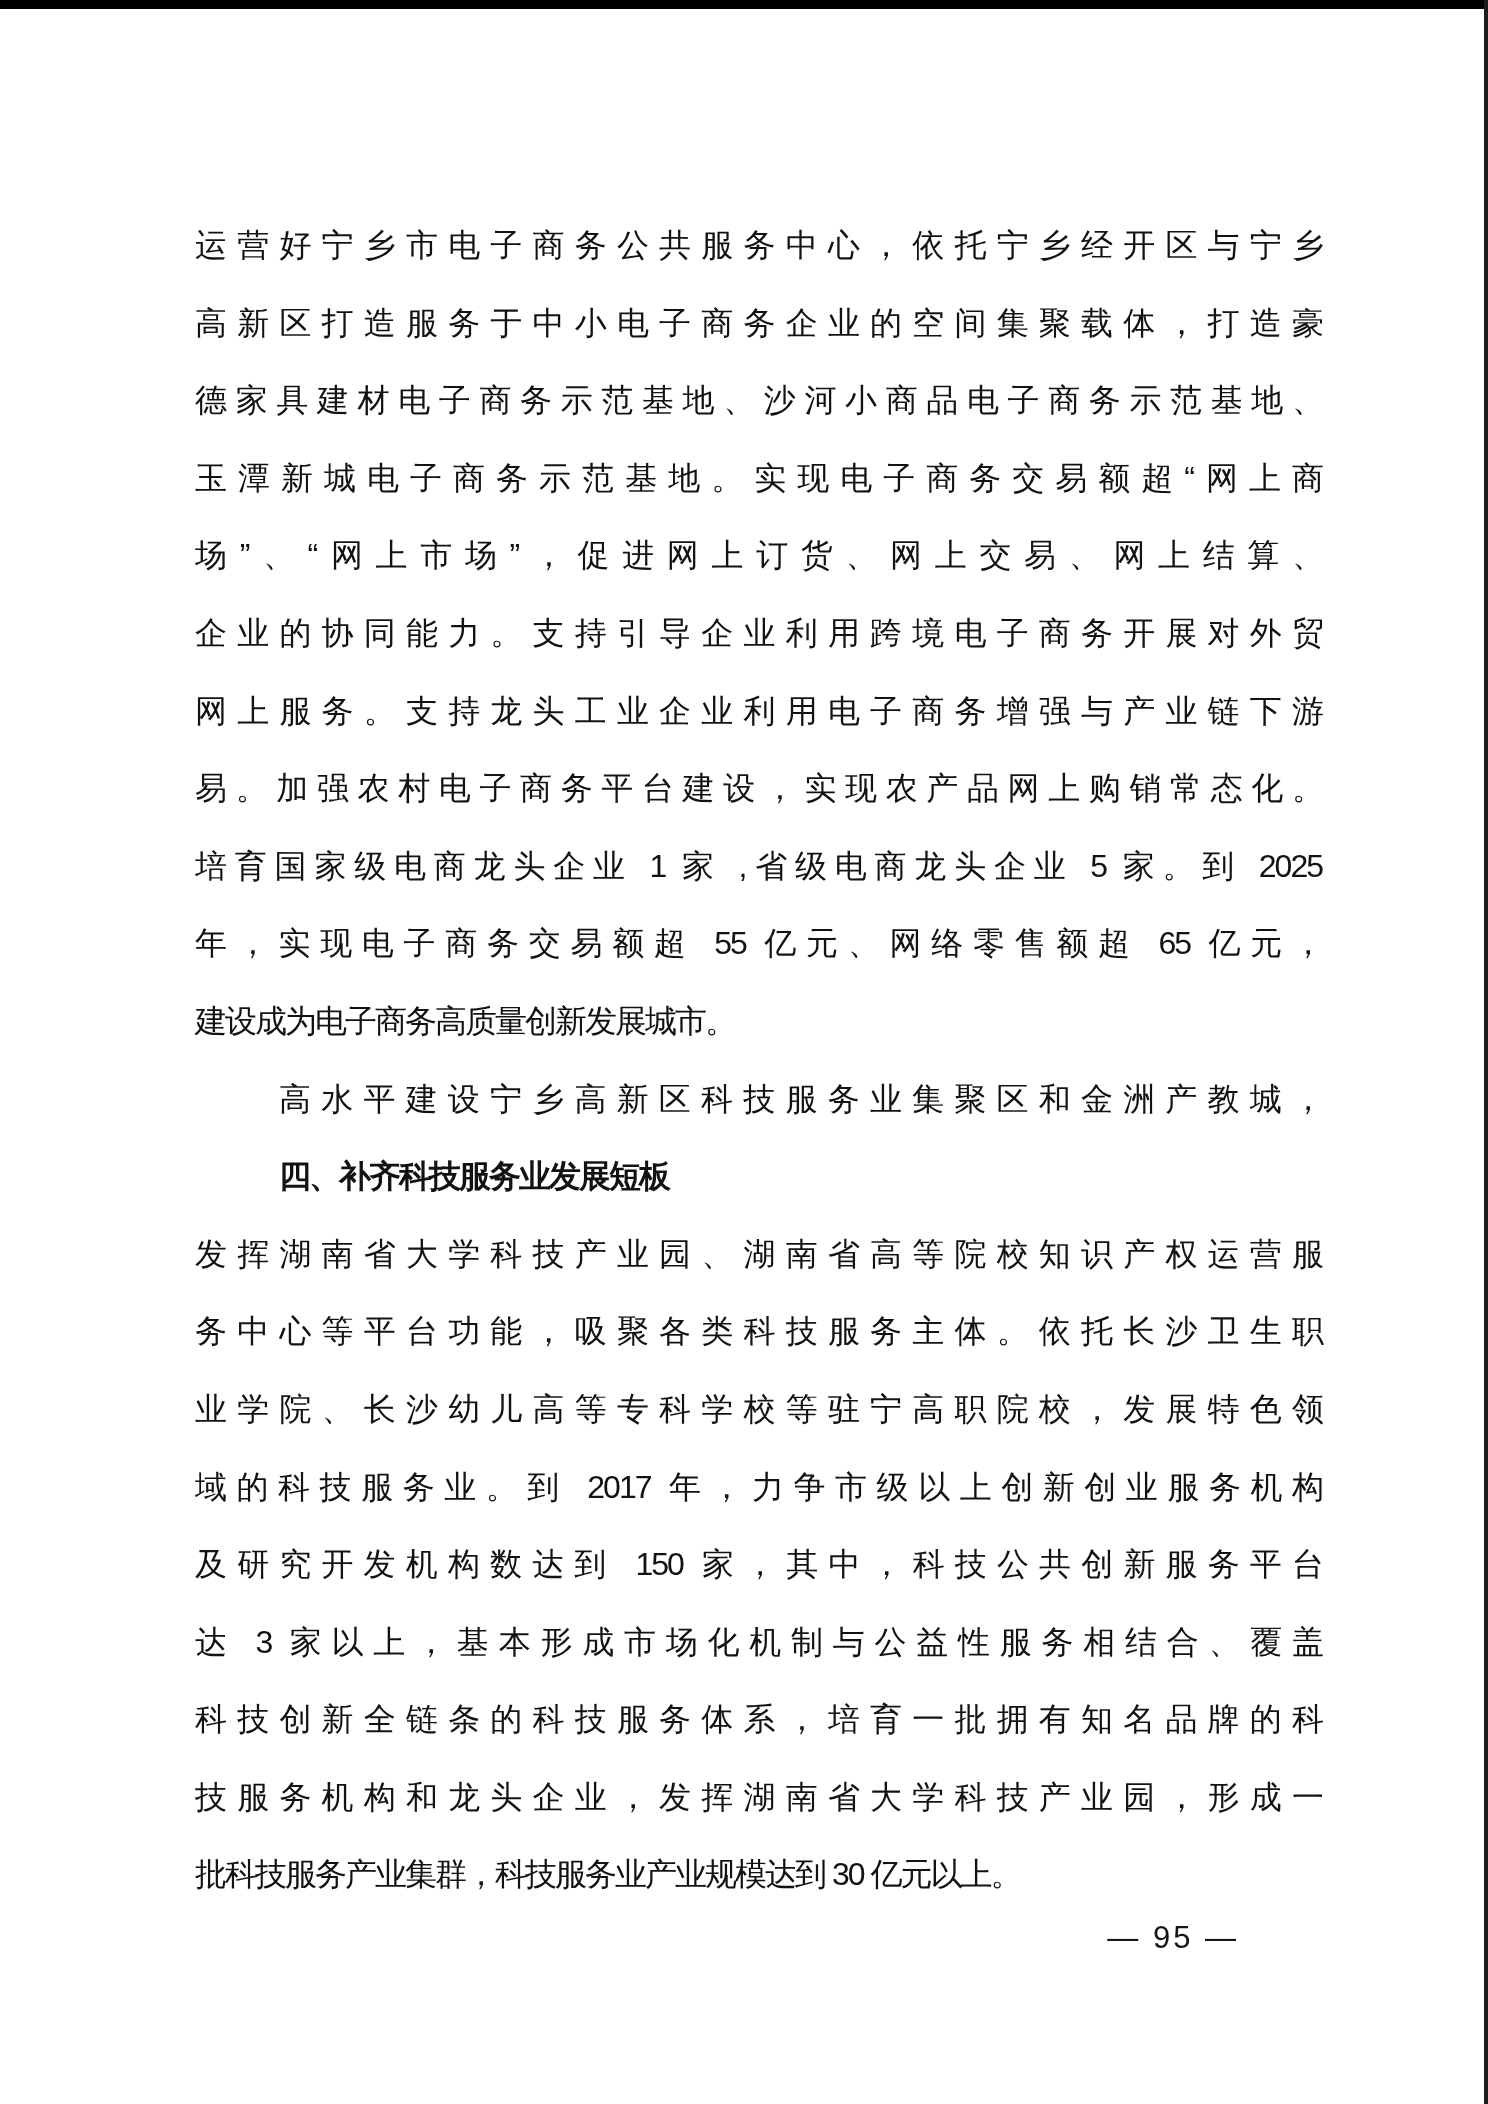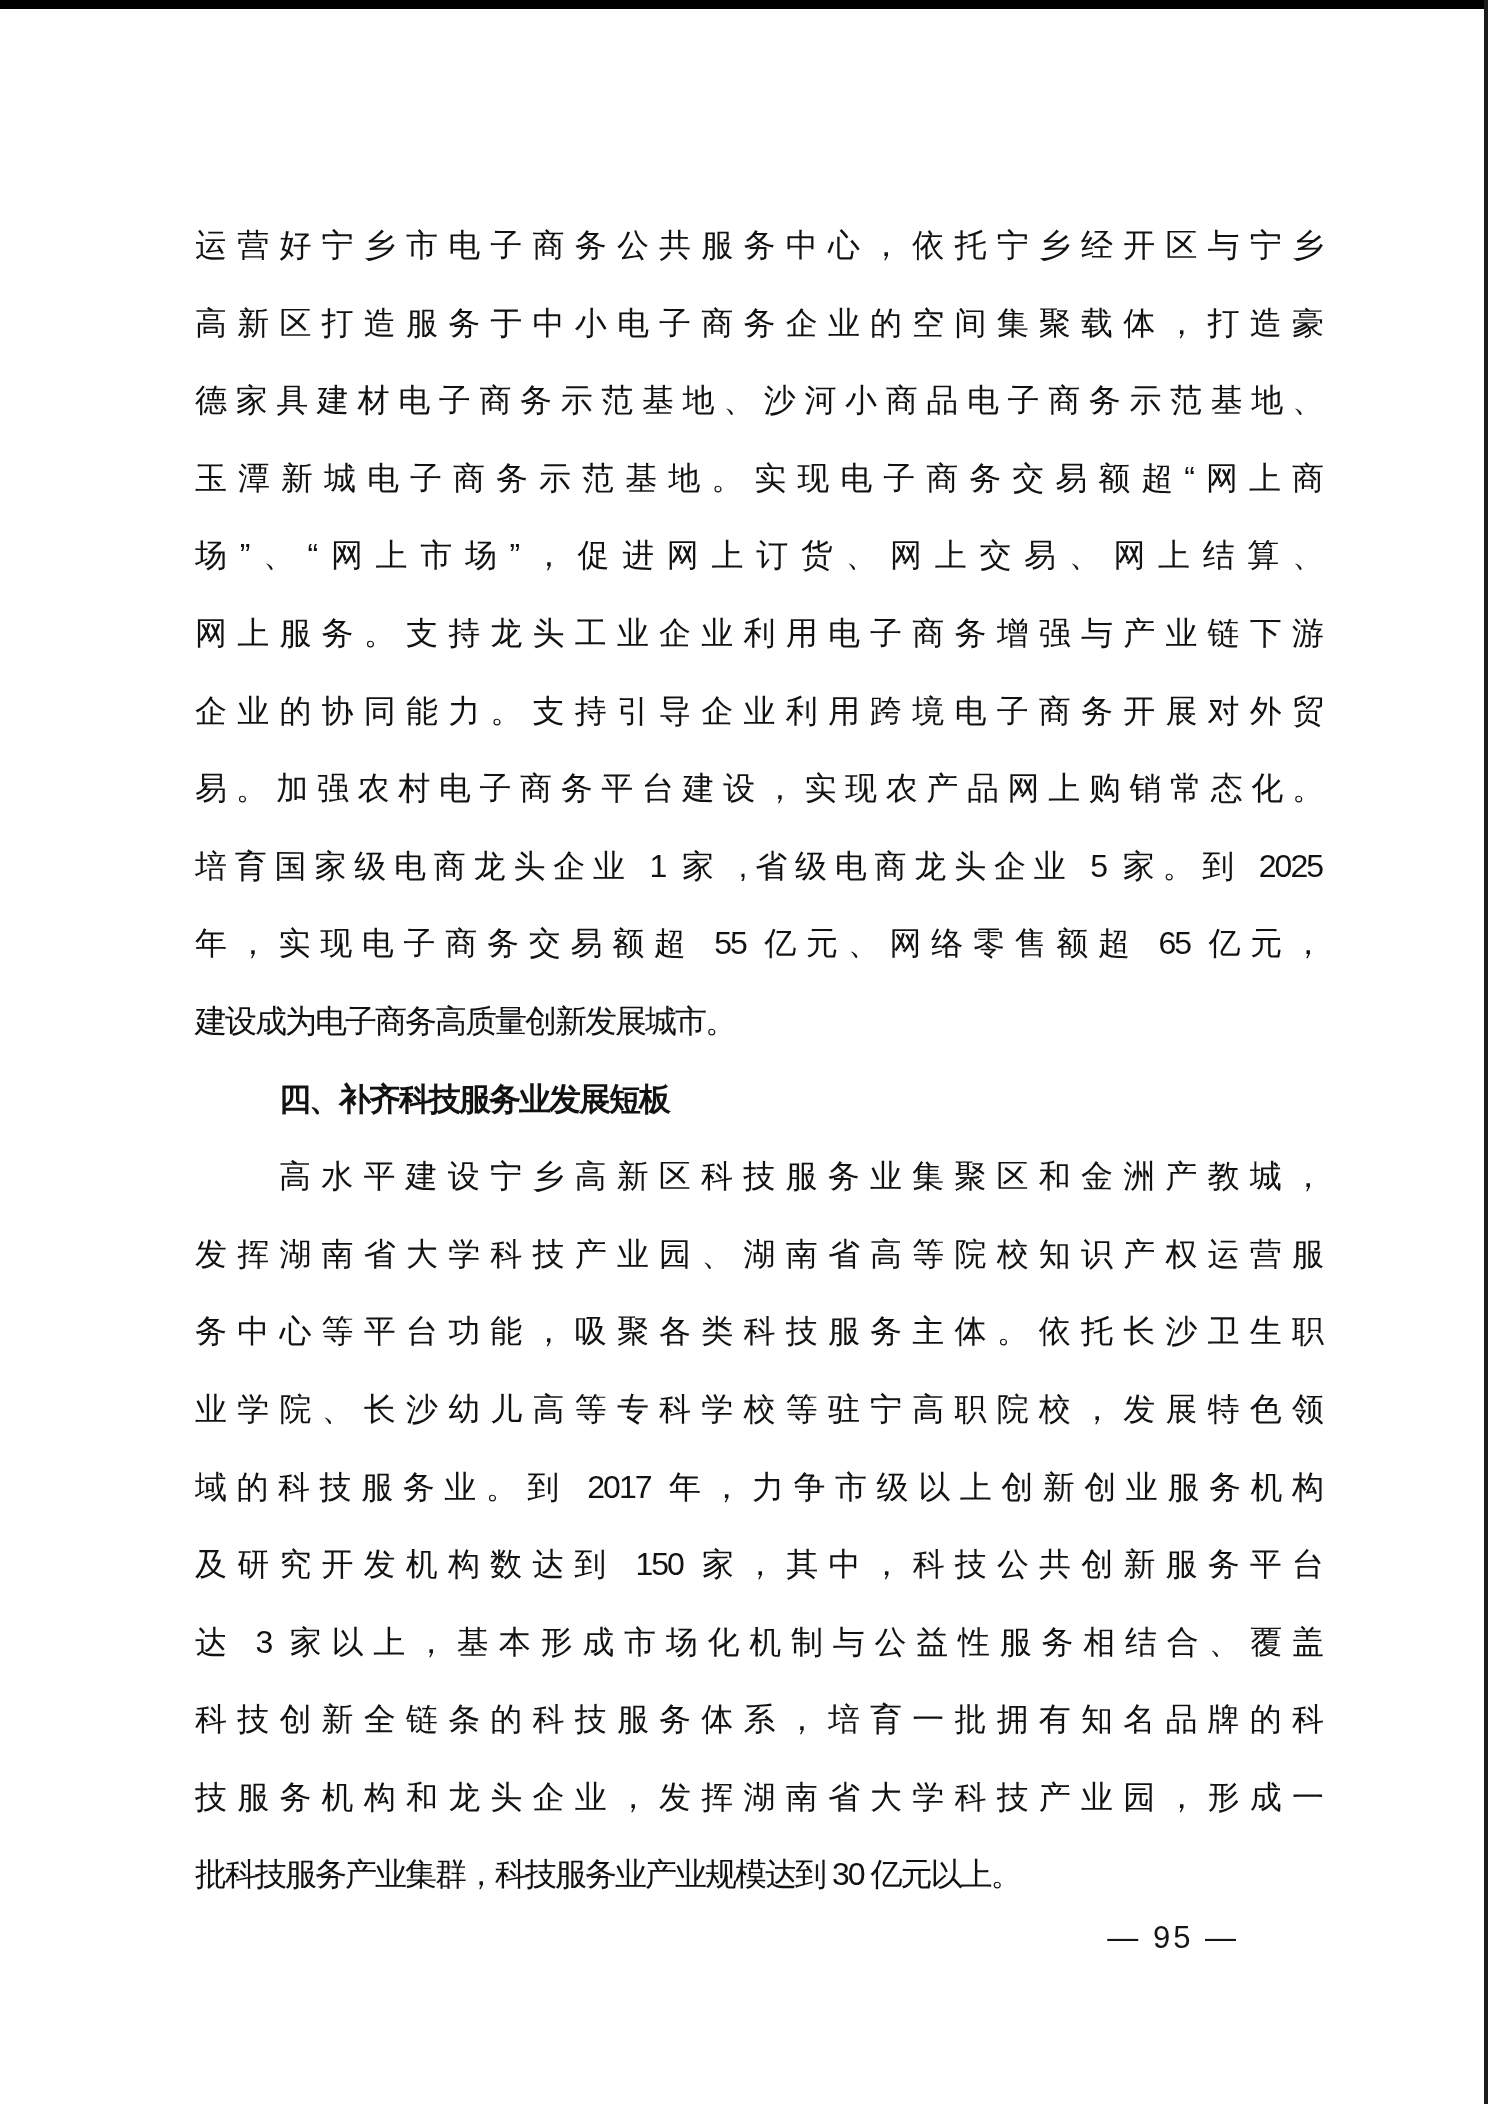--- a/index.html
+++ b/index.html
@@ -69,30 +69,30 @@
 
 <div class="scan-edge-top"></div>
 <div class="scan-edge-right"></div>
 
 <div class="textblock">
   <div class="line just">运营好宁乡市电子商务公共服务中心，依托宁乡经开区与宁乡</div>
   <div class="line just">高新区打造服务于中小电子商务企业的空间集聚载体，打造豪</div>
   <div class="line just">德家具建材电子商务示范基地、沙河小商品电子商务示范基地、</div>
   <div class="line just">玉潭新城电子商务示范基地。实现电子商务交易额超“网上商</div>
   <div class="line just">场”、“网上市场”，促进网上订货、网上交易、网上结算、</div>
+  <div class="line just">企业的协同能力。支持引导企业利用跨境电子商务开展对外贸</div>
   <div class="line just">网上服务。支持龙头工业企业利用电子商务增强与产业链下游</div>
-  <div class="line just">企业的协同能力。支持引导企业利用跨境电子商务开展对外贸</div>
   <div class="line just">易。加强农村电子商务平台建设，实现农产品网上购销常态化。</div>
   <div class="line just">培育国家级电商龙头企业 1 家 ,省级电商龙头企业 5 家。到 2025</div>
   <div class="line just">年，实现电子商务交易额超 55 亿元、网络零售额超 65 亿元，</div>
   <div class="line">建设成为电子商务高质量创新发展城市。</div>
 
+  <div class="line just indent2">高水平建设宁乡高新区科技服务业集聚区和金洲产教城，</div>
+
   <div class="line heading indent2">四、补齐科技服务业发展短板</div>
-
-  <div class="line just indent2">高水平建设宁乡高新区科技服务业集聚区和金洲产教城，</div>
   <div class="line just">发挥湖南省大学科技产业园、湖南省高等院校知识产权运营服</div>
   <div class="line just">务中心等平台功能，吸聚各类科技服务主体。依托长沙卫生职</div>
   <div class="line just">业学院、长沙幼儿高等专科学校等驻宁高职院校，发展特色领</div>
   <div class="line just">域的科技服务业。到 2017 年，力争市级以上创新创业服务机构</div>
   <div class="line just">及研究开发机构数达到 150 家，其中，科技公共创新服务平台</div>
   <div class="line just">达 3 家以上，基本形成市场化机制与公益性服务相结合、覆盖</div>
   <div class="line just">科技创新全链条的科技服务体系，培育一批拥有知名品牌的科</div>
   <div class="line just">技服务机构和龙头企业，发挥湖南省大学科技产业园，形成一</div>
   <div class="line">批科技服务产业集群，科技服务业产业规模达到 30 亿元以上。</div>
 </div>

